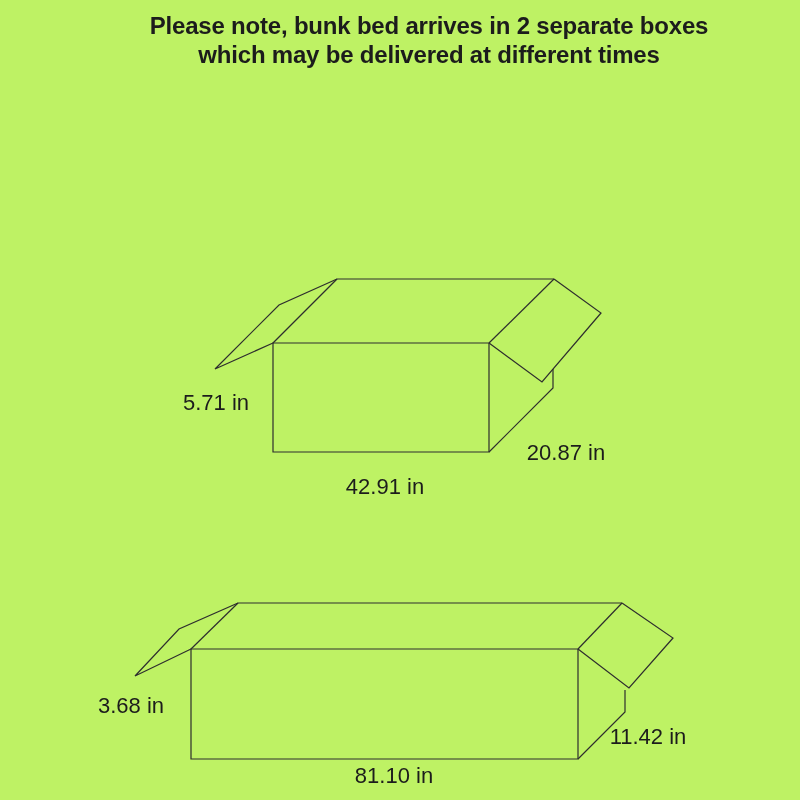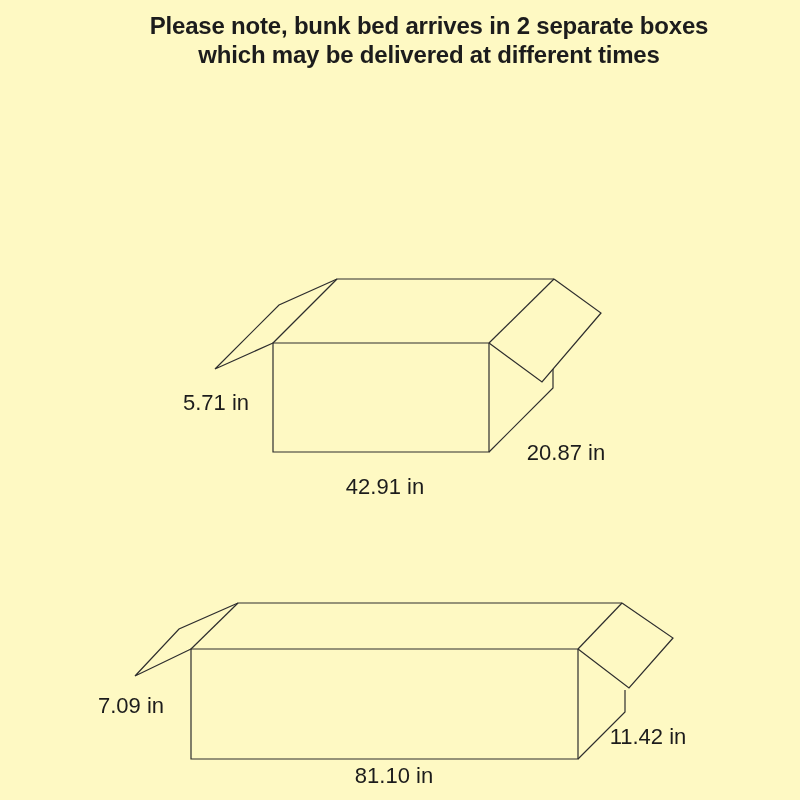--- a/index.html
+++ b/index.html
@@ -4,21 +4,21 @@
 <style>
   html, body {
     margin: 0;
     padding: 0;
     background: #ffffff;
   }
   .page {
     position: relative;
     width: 800px;
     height: 800px;
-    background: #fef9c3;
+    background: #bef264;
     font-family: "Liberation Sans", sans-serif;
     color: #1c1c1c;
     overflow: hidden;
   }
   .note {
     position: absolute;
     top: 12px;
     left: 29px;
     width: 800px;
     text-align: center;
@@ -81,17 +81,17 @@
       <path d="M238,603 L179,629 L135,676 L191,649"></path>
       <path d="M622,603 L673,638 L629,688 L578,649"></path>
       <path d="M578,759 L625,712 L625,690"></path>
     </g>
   </svg>
 
   <div class="dim-label" style="left:216px; top:403px;">5.71 in</div>
   <div class="dim-label" style="left:385px; top:487px;">42.91 in</div>
   <div class="dim-label" style="left:566px; top:434px;margin-top:19px;">20.87 in</div>
 
-  <div class="dim-label" style="left:131px; top:706px;">7.09 in</div>
+  <div class="dim-label" style="left:131px; top:706px;">3.68 in</div>
   <div class="dim-label" style="left:394px; top:776px;">81.10 in</div>
   <div class="dim-label" style="left:648px; top:737px;">11.42 in</div>
 
 </div>
 
 </body></html>

